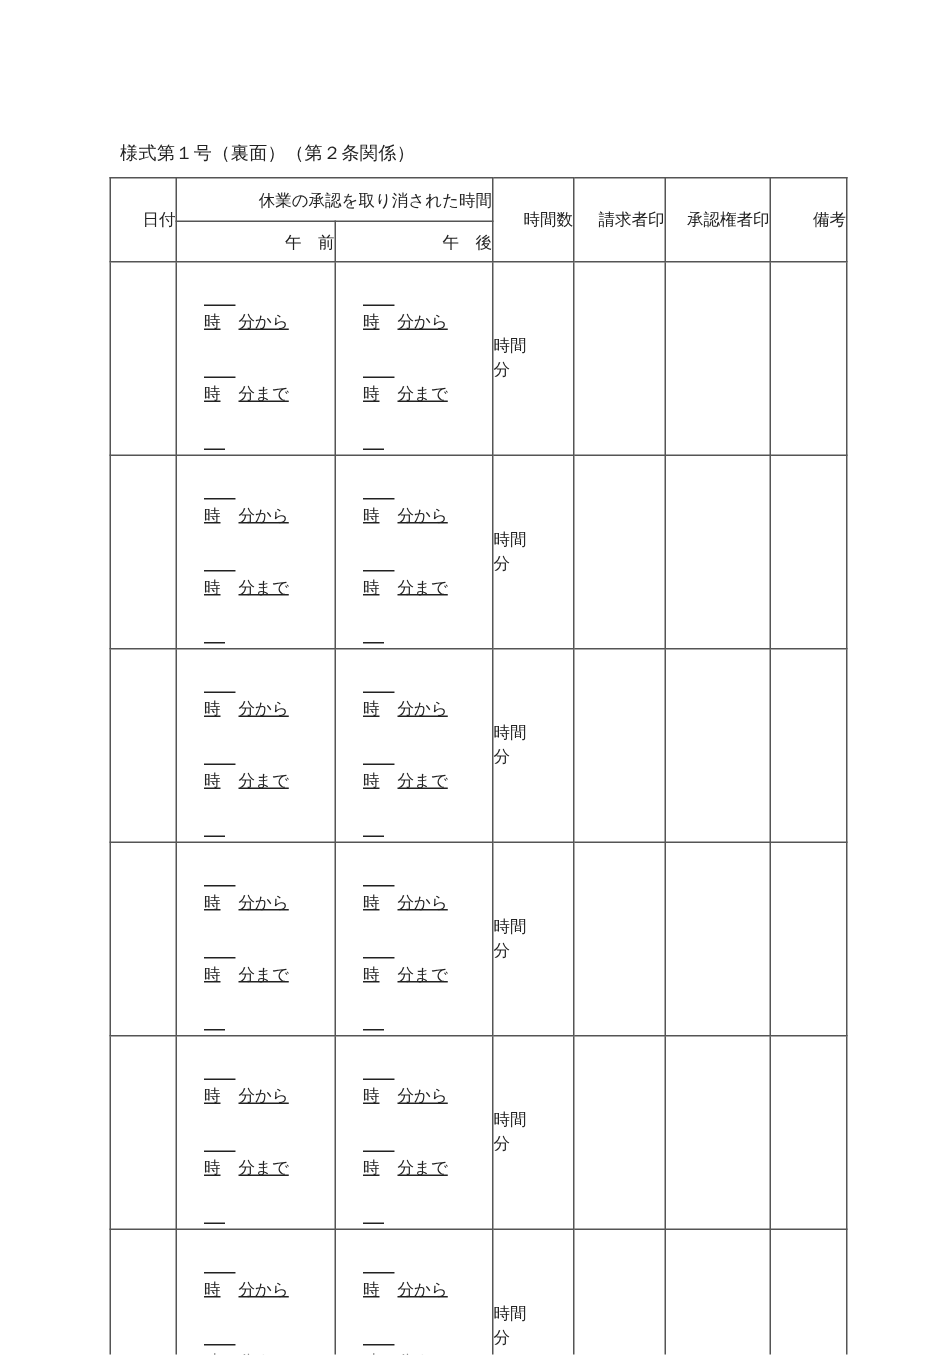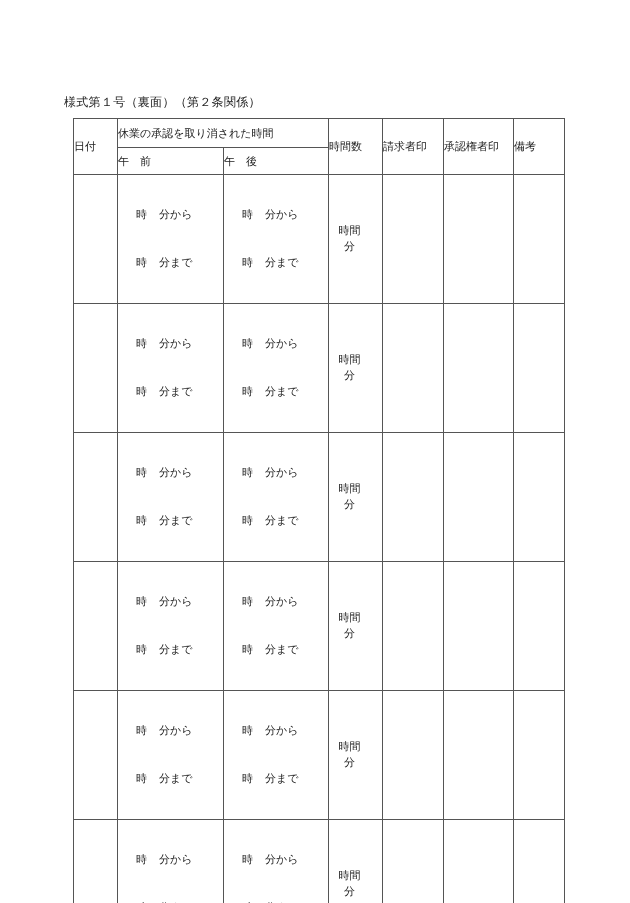--- a/index.html
+++ b/index.html
@@ -1,26 +1,26 @@
 <!DOCTYPE html>
 <html><head>
 <meta charset="utf-8">
 <style>
   html, body { margin:0; padding:0; background:#ffffff; }
   body { width:630px; height:903px; position:relative; overflow:hidden;
          font-family:"DejaVu Serif", "Liberation Serif", serif; color:#222; }
-  .caption { position:absolute; left:64px; top:94px; font-size:12px; letter-spacing:0.3px; }
+  .caption { position:absolute; left:80px; top:94px; font-size:12px; letter-spacing:0.3px; }
   table.form { position:absolute; left:73px; top:118px; border-collapse:collapse; table-layout:fixed; width:491px; }
   table.form td, table.form th { border:1px solid #555; padding:0; font-weight:normal; font-size:11px; }
-  table.form th { text-align:left; vertical-align:middle; }
+  table.form th { text-align:right; vertical-align:middle; }
   .h1 { height:29px; }
   .h2 { height:27px;margin-top:44px; }
   tr.data td { height:40.4px; vertical-align:middle; }
-  .tcell { padding-left:18px !important; line-height:16px; white-space:pre; font-size:11px; }
-  .hcell { text-align:center; padding-right:12px !important; line-height:16px; }
+  .tcell { padding-left:18px !important; line-height:16px; white-space:pre; font-size:11px;text-decoration:underline; }
+  .hcell { text-align:left; padding-right:12px !important; line-height:16px; }
   .line { display:block; }
   .sp { display:inline-block; width:12px; }
 </style>
 </head>
 <body>
 
 <div class="caption">様式第１号（裏面）（第２条関係）</div>
 
 <table class="form">
   <colgroup>

